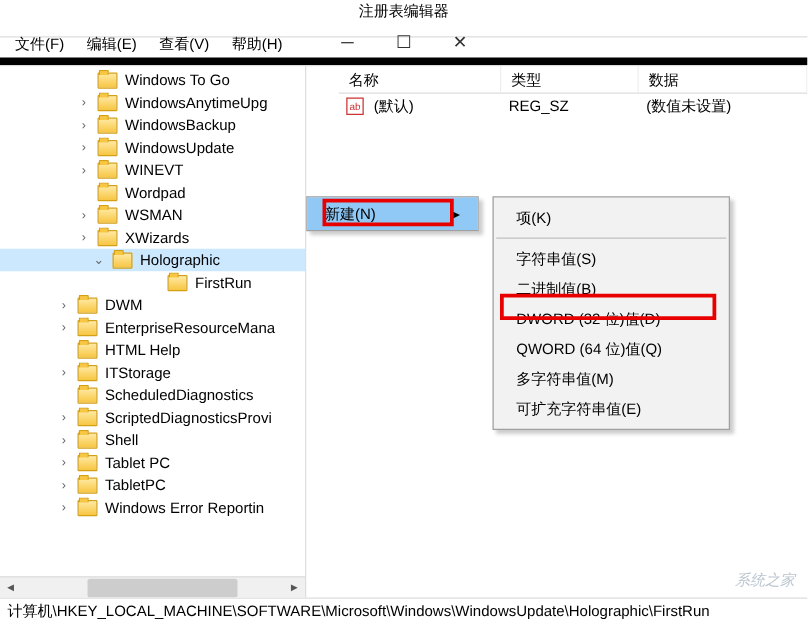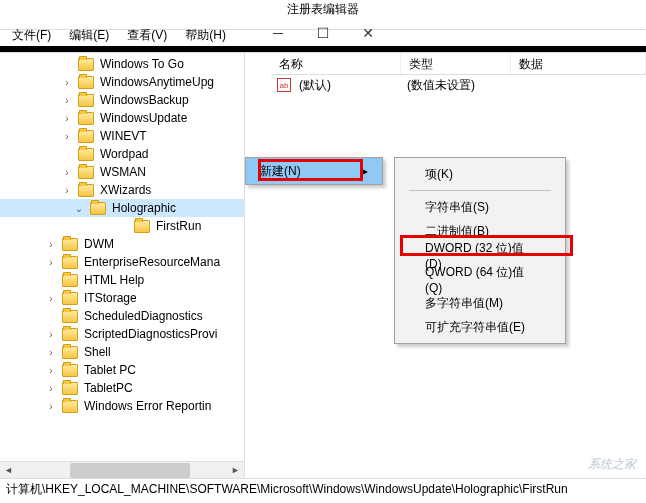--- a/index.html
+++ b/index.html
@@ -31,21 +31,21 @@
 .col-h { padding: 3px 8px; border-right: 1px solid #eee; font-size: 12px; }
 .list-row { display: flex; align-items: center; height: 20px; }
 .list-cell { padding: 2px 8px; }
 .val-icon { width: 14px; height: 14px; border: 1px solid #c33; background: #fff; display: flex; align-items: center; justify-content: center; font-size: 8px; color: #c33; margin-left: 6px; }
 .statusbar { height: 22px; border-top: 1px solid #ddd; display: flex; align-items: center; padding: 0 6px; font-size: 12px; }
 .ctx-menu { position: absolute; background: #f2f2f2; border: 1px solid #a0a0a0; box-shadow: 3px 3px 3px rgba(0,0,0,.2); }
 .ctx-left { left: 245px; top: 157px; width: 138px; }
 .ctx-item { height: 26px; display: flex; align-items: center; padding: 0 14px; }
 .ctx-item.hov { background: #90c8f6; }
 .ctx-sub-arrow { margin-left: auto; font-size: 12px; }
-.ctx-right { left: 394px; top: 157px; width: 172px; padding: 4px 12px; }
+.ctx-right { left: 394px; top: 157px; width: 190px; padding: 4px 0; }
 .ctx-right .ctx-item { height: 24px; padding: 0 18px; }
 .ctx-sep { height: 1px; background: #c0c0c0; margin: 4px 2px; }
 .red-box { position: absolute; border: 3px solid #e80000; pointer-events: none; }
 .indent-0 { padding-left: 60px; }
 .indent-1 { padding-left: 72px; }
 .indent-2 { padding-left: 116px; }
 .indent-b { padding-left: 44px; }
 .watermark { position: absolute; right: 10px; bottom: 30px; color: rgba(130,150,170,.55); font-size: 12px; font-style: italic; pointer-events: none; }
 </style>
 </head>
@@ -185,20 +185,21 @@
   </div>
   <div class="list-pane">
     <div class="headers">
       <div class="col-h" style="width:130px">名称</div>
       <div class="col-h" style="width:110px">类型</div>
       <div class="col-h" style="flex:1">数据</div>
     </div>
     <div class="list-row">
       <div class="val-icon">ab</div>
       <div class="list-cell" style="width:108px">(默认)</div>
+      <div class="list-cell" style="width:110px">REG_SZ</div>
       <div class="list-cell">(数值未设置)</div>
     </div>
   </div>
 </div>
 
 <div class="statusbar">
   <span>计算机\HKEY_LOCAL_MACHINE\SOFTWARE\Microsoft\Windows\WindowsUpdate\Holographic\FirstRun</span>
 </div>
 
 <div class="ctx-menu ctx-left">

